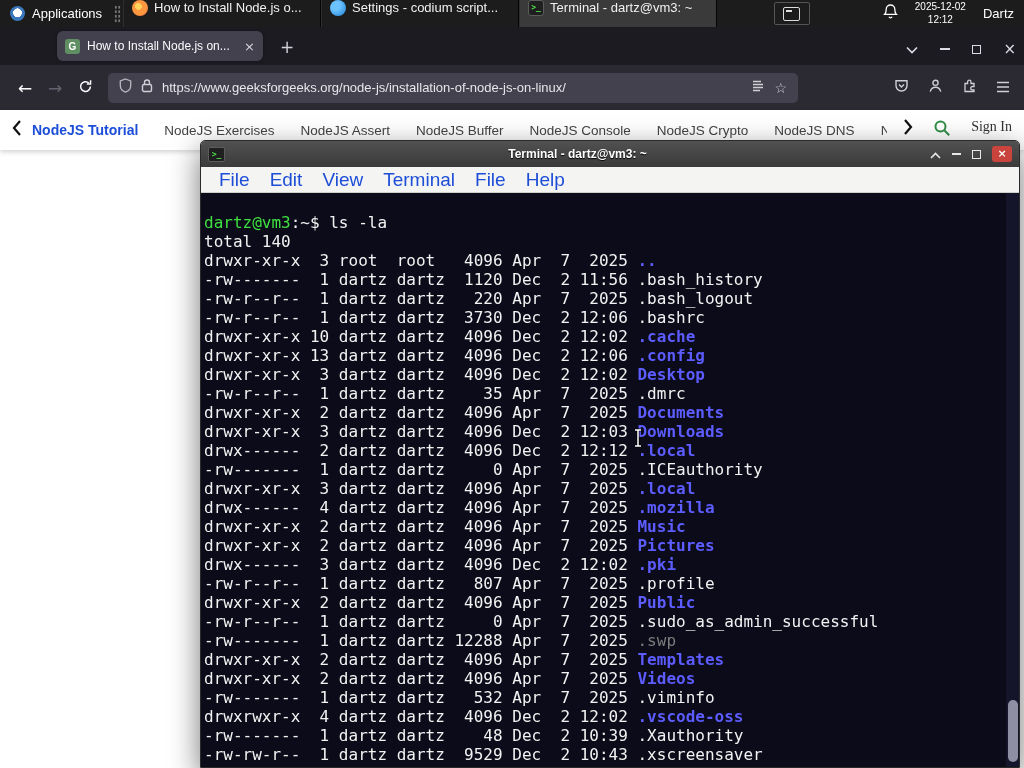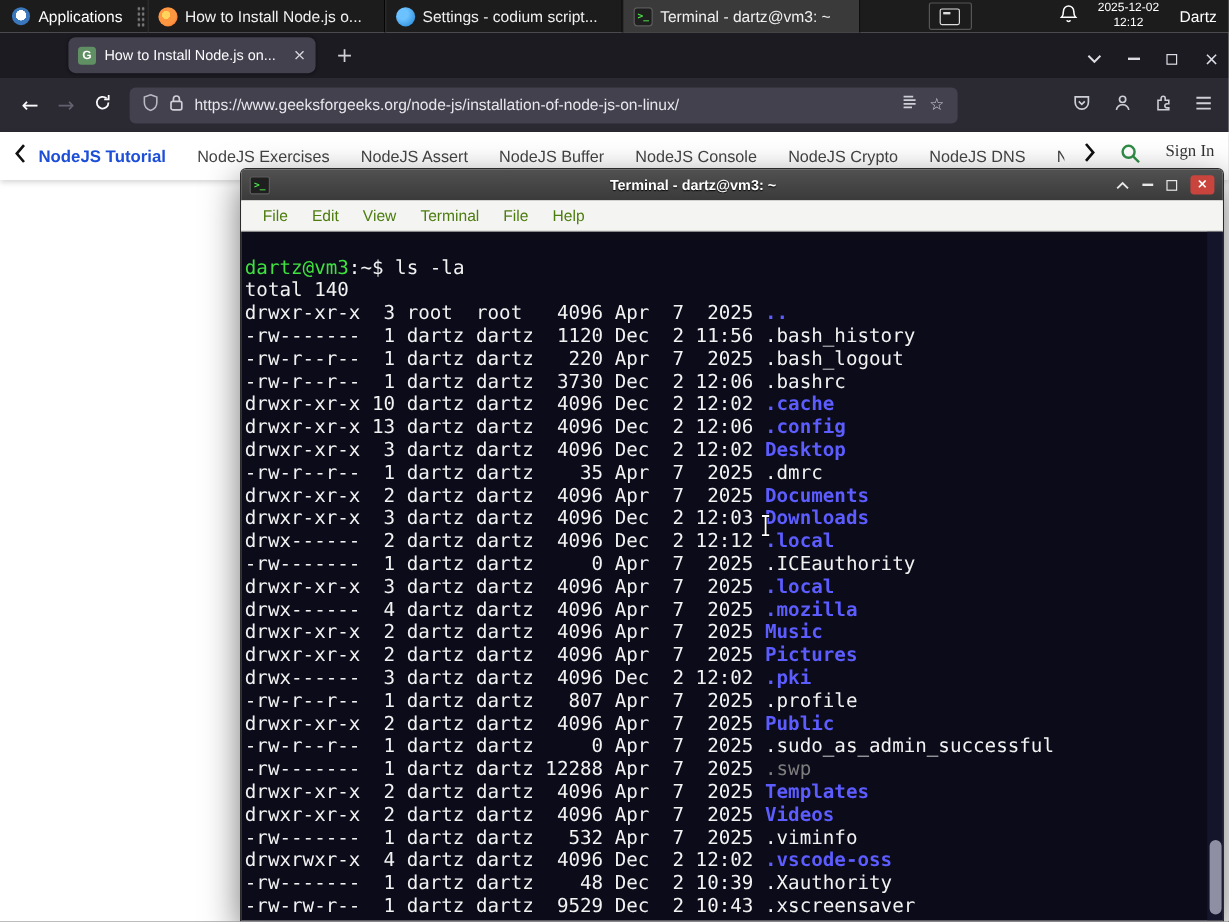--- a/index.html
+++ b/index.html
@@ -5,21 +5,21 @@
   *{margin:0;padding:0;box-sizing:border-box;}
   html,body{width:1024px;height:768px;}
   body{position:relative;overflow:hidden;background:#bfbfbf;font-family:"Liberation Sans",sans-serif;}
 
   
   #panel{position:absolute;left:0;top:0;width:1024px;height:27px;background:#1c1c1c;display:flex;align-items:center;color:#fff;z-index:50;}
   .app-menu{display:flex;align-items:center;gap:7px;padding:0 10px;height:100%;font-size:13px;cursor:default;}
   .app-logo{width:15px;height:15px;border-radius:50%;background:radial-gradient(circle at 50% 45%, #ffffff 0 38%, #3b77bc 40% 100%);flex:0 0 15px;}
   .grippy{width:7px;height:18px;margin:0 2px;background-image:radial-gradient(#777 1px, transparent 1.2px);background-size:3.5px 4.5px;}
   #win-buttons{display:flex;height:100%;}
-  .win-btn{width:198px;display:flex;align-items:center;gap:6px;padding:0 8px;border-left:1px solid #2e2e2e;border-right:1px solid #050505;font-size:13px;color:#f0f0f0;overflow:hidden;}
+  .win-btn{width:198px;display:flex;align-items:flex-start;gap:6px;padding:0 8px;border-left:1px solid #2e2e2e;border-right:1px solid #050505;font-size:13px;color:#f0f0f0;overflow:hidden;}
   .win-btn.active{background:#3a3a3a;}
   .wtitle{white-space:nowrap;overflow:hidden;}
   .wicon{flex:0 0 16px;width:16px;height:16px;border-radius:3px;}
   .wicon.firefox{border-radius:50%;background:radial-gradient(circle at 40% 40%, #ffd35c 0 25%, #ff9640 26% 60%, #e4572e 100%);}
   .wicon.codium{border-radius:50%;background:radial-gradient(circle at 35% 35%, #6cc2ff 0 30%, #1d7fd1 100%);}
   .wicon.terminal,.t-icon{background:#1f1f1f;border:1px solid #5c5c5c;color:#4ce64c;font:bold 8px/13px "DejaVu Sans Mono",monospace;text-align:center;}
   .panel-right{margin-left:auto;display:flex;align-items:center;gap:17px;padding-right:10px;height:100%;}
   .tray-box{width:36px;height:23px;border:1px solid #555;border-radius:2px;display:flex;align-items:center;justify-content:center;margin-right:56px;}
   .tray-inner{width:17px;height:14px;border:1px solid #ddd;border-radius:2px;position:relative;}
   .tray-inner::after{content:"";position:absolute;left:2px;top:2px;width:6px;height:2px;background:#ddd;}
@@ -57,21 +57,21 @@
   
   #terminal{position:absolute;left:200px;top:140px;width:820px;height:628px;box-shadow:0 10px 30px rgba(0,0,0,.55);z-index:40;display:flex;flex-direction:column;border:1px solid #2a2a2a;border-radius:5px 5px 0 0;}
   .titlebar{height:26px;background:linear-gradient(#515151,#3a3a3a);display:flex;align-items:center;padding:0 7px;gap:8px;color:#fff;border-radius:4px 4px 0 0;flex:0 0 26px;}
   .t-icon{width:17px;height:15px;border-radius:2px;flex:0 0 17px;}
   .t-title{flex:1;text-align:center;font-size:12px;font-weight:bold;text-shadow:0 1px 1px #000;white-space:nowrap;overflow:hidden;}
   .t-btns{display:flex;align-items:center;gap:11px;}
   .t-min{width:9px;height:2px;background:#e8e8e8;}
   .t-max{width:9px;height:9px;border:1.5px solid #e8e8e8;}
   .t-close{width:20px;height:16px;background:#c8443c;border-radius:3px;color:#fff;font:bold 11px/16px "DejaVu Sans",sans-serif;text-align:center;}
   .menubar{height:26px;background:#f4f4f2;border-bottom:1px solid #cfcfcb;display:flex;align-items:center;padding:0 8px;flex:0 0 26px;}
-  .menu-item{font-size:13px;color:#4d7c0f;padding:0 10px;}
+  .menu-item{font-size:19px;color:#1d4ed8;padding:0 10px;}
   .term-body{flex:1;background:var(--tbg,#0b0b1a);position:relative;overflow:hidden;padding:20px 0 0 3px;}
   .tline{white-space:pre;font:16px/19px "DejaVu Sans Mono",monospace;color:var(--fg,#f2f2f2);}
   .c-green{color:var(--green,#3fe03f);}
   .c-fg{color:var(--fg,#f2f2f2);}
   .c-dir{color:var(--dir,#5c5cff);font-weight:bold;}
   .c-dim{color:var(--dim,#7d7d7d);}
   .c-file{color:var(--fg,#f2f2f2);}
   .scroll-track{position:absolute;right:0;top:0;bottom:0;width:13px;background:#14142a;}
   .scroll-thumb{position:absolute;right:1px;bottom:5px;width:10px;height:62px;background:#8f8fa3;border-radius:5px;}
 

